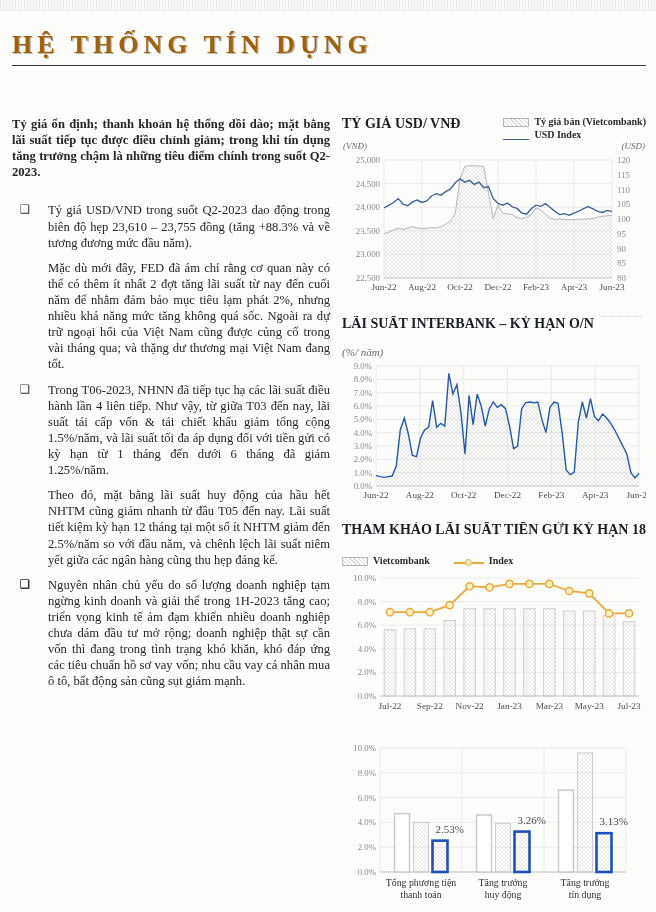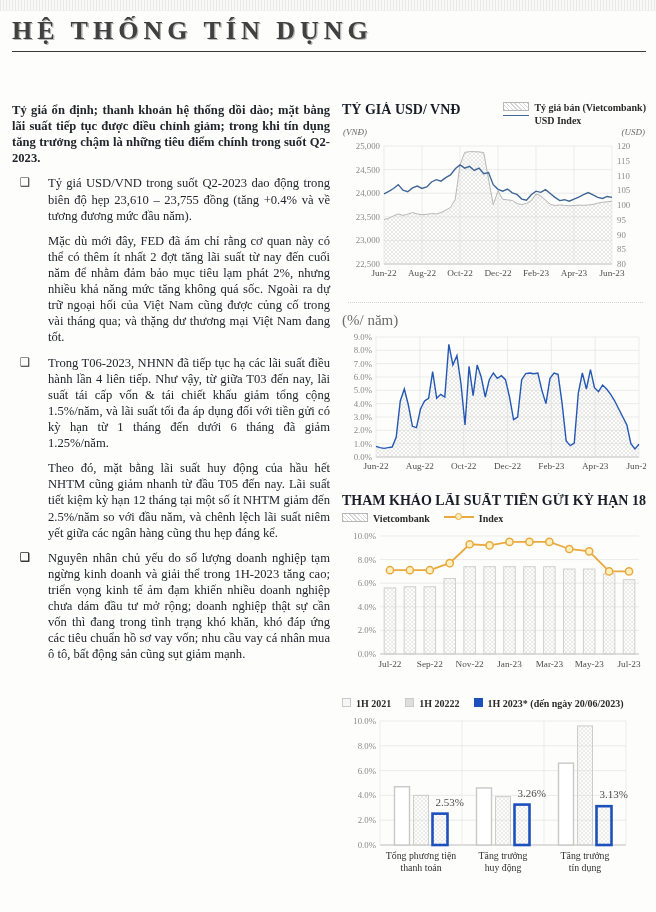--- a/index.html
+++ b/index.html
@@ -2,55 +2,55 @@
 <html><head>
 <meta charset="utf-8">
 <style>
   *{margin:0;padding:0;box-sizing:border-box}
   html,body{width:656px;height:912px;background:#fdfdfc;overflow:hidden;
     font-family:"Liberation Serif",serif;color:#22252b}
   .top-strip{height:11px;width:100%;
     background:repeating-linear-gradient(90deg,#e9e9e9 0 1px,#f9f9f8 1px 3px);
     border-bottom:1px solid #f1f1f0}
   .page{padding:2px 10px 0 12px}
-  h1{font-size:26px;font-weight:bold;letter-spacing:5px;color:#404040;
-    text-shadow:1.3px 1.3px 0 #b9b9b9;margin-top:3px;font-family:"Liberation Serif",serif}
+  h1{font-size:26px;font-weight:bold;letter-spacing:5px;color:#a16207;
+    text-shadow:1.3px 1.3px 0 #b9b9b9;margin-top:17px;font-family:"Liberation Serif",serif}
   .rule{border-bottom:1.6px solid #3a3a3a;margin-top:5px}
   .columns{display:flex;gap:12px;margin-top:50px}
   .col-left{width:318px}
   .col-right{width:304px}
-  .intro{font-weight:bold;font-size:12.6px;line-height:1.28;text-align:justify;margin-bottom:9px}
+  .intro{font-weight:bold;font-size:12.6px;line-height:1.28;text-align:justify;margin-bottom:22px}
   .block{position:relative;padding-left:36px;font-size:12.6px;line-height:1.28;
     text-align:justify;margin-bottom:9px}
   .block .bullet{position:absolute;left:8px;top:0;font-size:11.5px;color:#2b2b2b;
     font-family:"DejaVu Sans",sans-serif}
   .chart{margin-bottom:12px;overflow:hidden}
   .chart-head{display:flex;align-items:flex-start}
   .chart-title{font-weight:bold;font-size:14px;color:#181d26;white-space:nowrap}
   .chart-unit{font-style:italic;font-size:9.5px;color:#5f5f5f;white-space:nowrap;margin-left:auto;padding-top:1px}
   .leader{flex:1;margin:0 3px 3px 6px;border-bottom:1.4px dotted #d3d3d3}
-  .unit-line{font-size:15px;color:#6b6b6b;margin-top:6px}
+  .unit-line{font-style:italic;font-size:11px;color:#6b6b6b;margin-top:14px}
   .legend{display:flex;flex-direction:column;gap:2px;margin-left:auto}
-  .legend-row{display:flex;align-items:center;gap:14px;margin-top:4px}
-  .legend-item{display:flex;align-items:flex-start;gap:5px;font-size:10px;font-weight:bold;color:#2a2a2a;white-space:nowrap}
+  .legend-row{display:flex;align-items:center;gap:24px;margin-top:17px}
+  .legend-item{display:flex;align-items:flex-end;gap:5px;font-size:10px;font-weight:bold;color:#2a2a2a;white-space:nowrap}
   svg text{font-family:"Liberation Serif",serif}
   svg{display:block}
 </style>
 </head>
 <body>
 
 <div class="top-strip"></div>
 <div class="page">
   <h1>HỆ THỐNG TÍN DỤNG</h1>
   <div class="rule"></div>
   <div class="columns">
     <div class="col-left">
       <p class="intro">Tỷ giá ổn định; thanh khoản hệ thống dồi dào; mặt bằng lãi suất tiếp tục được điều chỉnh giảm; trong khi tín dụng tăng trưởng chậm là những tiêu điểm chính trong suốt Q2-2023.</p>
       <div>
-          <div class="block"><span class="bullet">❑</span><span>Tỷ giá USD/VND trong suốt Q2-2023 dao động trong biên độ hẹp 23,610 – 23,755 đồng (tăng +0.4% và về tương đương mức đầu năm).</span></div>
+          <div class="block"><span class="bullet">❑</span><span>Tỷ giá USD/VND trong suốt Q2-2023 dao động trong biên độ hẹp 23,610 – 23,755 đồng (tăng +88.3% và về tương đương mức đầu năm).</span></div>
           <div class="block"><span>Mặc dù mới đây, FED đã ám chỉ rằng cơ quan này có thể có thêm ít nhất 2 đợt tăng lãi suất từ nay đến cuối năm để nhằm đảm bảo mục tiêu lạm phát 2%, nhưng nhiều khả năng mức tăng không quá sốc. Ngoài ra dự trữ ngoại hối của Việt Nam cũng được củng cố trong vài tháng qua; và thặng dư thương mại Việt Nam đang tốt.</span></div>
           <div class="block"><span class="bullet">❑</span><span>Trong T06-2023, NHNN đã tiếp tục hạ các lãi suất điều hành lần 4 liên tiếp. Như vậy, từ giữa T03 đến nay, lãi suất tái cấp vốn &amp; tái chiết khấu giảm tổng cộng 1.5%/năm, và lãi suất tối đa áp dụng đối với tiền gửi có kỳ hạn từ 1 tháng đến dưới 6 tháng đã giảm 1.25%/năm.</span></div>
           <div class="block"><span>Theo đó, mặt bằng lãi suất huy động của hầu hết NHTM cũng giảm nhanh từ đầu T05 đến nay. Lãi suất tiết kiệm kỳ hạn 12 tháng tại một số ít NHTM giảm đến 2.5%/năm so với đầu năm, và chênh lệch lãi suất niêm yết giữa các ngân hàng cũng thu hẹp đáng kể.</span></div>
           <div class="block"><span class="bullet">❑</span></div>
           <div class="block"><span class="bullet">❑</span></div>
           <div class="block"><span>Nguyên nhân chủ yếu do số lượng doanh nghiệp tạm ngừng kinh doanh và giải thể trong 1H-2023 tăng cao; triển vọng kinh tế ảm đạm khiến nhiều doanh nghiệp chưa dám đầu tư mở rộng; doanh nghiệp thật sự cần vốn thì đang trong tình trạng khó khăn, khó đáp ứng các tiêu chuẩn hồ sơ vay vốn; nhu cầu vay cá nhân mua ô tô, bất động sản cũng sụt giảm mạnh.</span></div>
         </div>
     </div>
     <div class="col-right">
       <div class="chart">
@@ -110,20 +110,21 @@
             <text x="270" y="150" text-anchor="middle" font-size="9.2" fill="#4f4f4f" font-style="normal" font-weight="normal">Jun-23</text>
             <text x="1" y="9" text-anchor="start" font-size="9" fill="#6b6b6b" font-style="italic" font-weight="normal">(VNĐ)</text>
             <text x="303" y="9" text-anchor="end" font-size="9" fill="#6b6b6b" font-style="italic" font-weight="normal">(USD)</text>
             <polygon points="42,93.632 46.75,92.21600000000001 51.5,89.856 56.25,87.968 61,89.384 65.75,88.20400000000001 70.5,86.55199999999999 75.25,87.968 80,88.676 84.75,88.44 89.5,87.49600000000001 94.25,87.968 99,86.55199999999999 103.75,84.19200000000001 108.5,81.36 113.25,73.336 118,38.88000000000001 122.75,26.372 127.5,25.664 132.25,25.664 137,25.900000000000006 141.75,26.608000000000004 146.5,53.040000000000006 151.25,78.52799999999999 156,64.84 160.75,73.336 165.5,73.80799999999999 170.25,74.51599999999999 175,77.584 179.75,78.52799999999999 184.5,77.348 189.25,74.752 194,67.908 198.75,69.796 203.5,74.044 208.25,78.292 213,79.47200000000001 217.75,79 222.5,79.3776 227.25,79.8496 232,79.5664 236.75,79.09440000000001 241.5,79.3776 246.25,79 251,78.4336 255.75,77.112 260.5,76.2624 265.25,75.7904 270,75.22399999999999 270,138 42,138" fill="url(#hx1)" stroke="none"></polygon>
             <polyline points="42,93.632 46.75,92.21600000000001 51.5,89.856 56.25,87.968 61,89.384 65.75,88.20400000000001 70.5,86.55199999999999 75.25,87.968 80,88.676 84.75,88.44 89.5,87.49600000000001 94.25,87.968 99,86.55199999999999 103.75,84.19200000000001 108.5,81.36 113.25,73.336 118,38.88000000000001 122.75,26.372 127.5,25.664 132.25,25.664 137,25.900000000000006 141.75,26.608000000000004 146.5,53.040000000000006 151.25,78.52799999999999 156,64.84 160.75,73.336 165.5,73.80799999999999 170.25,74.51599999999999 175,77.584 179.75,78.52799999999999 184.5,77.348 189.25,74.752 194,67.908 198.75,69.796 203.5,74.044 208.25,78.292 213,79.47200000000001 217.75,79 222.5,79.3776 227.25,79.8496 232,79.5664 236.75,79.09440000000001 241.5,79.3776 246.25,79 251,78.4336 255.75,77.112 260.5,76.2624 265.25,75.7904 270,75.22399999999999" fill="none" stroke="#b7b7b7" stroke-width="1"></polyline>
             <polyline points="42,67.79 46.75,65.43000000000002 51.5,62.48000000000002 56.25,58.64499999999998 61,64.25 65.75,65.725 70.5,61.890000000000015 75.25,60.119999999999976 80,62.48000000000002 84.75,61.005000000000024 89.5,55.99000000000001 94.25,53.630000000000024 99,55.10500000000002 103.75,51.56500000000001 108.5,48.90999999999998 113.25,42.71500000000002 118,38.880000000000024 122.75,42.125 127.5,40.35500000000002 132.25,44.484999999999985 137,42.125 141.75,47.73000000000002 146.5,46.55 151.25,58.64499999999998 156,63.36500000000001 160.75,65.13499999999999 165.5,63.06999999999998 170.25,66.90500000000002 175,68.38000000000002 179.75,73.1 184.5,74.28000000000003 189.25,68.675 194,65.13499999999999 198.75,66.31500000000001 203.5,63.65999999999998 208.25,67.49499999999998 213,71.33000000000001 217.75,74.575 222.5,73.69000000000001 227.25,75.165 232,73.1 236.75,71.03499999999998 241.5,68.675 246.25,66.60999999999999 251,68.96999999999998 255.75,71.33000000000001 260.5,72.50999999999999 265.25,70.44499999999998 270,71.33000000000001" fill="none" stroke="#3f6695" stroke-width="1.4"></polyline>
           </svg>
         </div>
       <div class="chart">
           <div class="chart-head">
+            <span class="chart-title">LÃI SUẤT INTERBANK – KỲ HẠN O/N</span>
             <span class="leader"></span>
           </div>
           <div class="unit-line">(%/ năm)</div>
           <svg width="304" height="152">
             <defs>
               <pattern id="hx2" width="4" height="4" patternUnits="userSpaceOnUse">
                 <path d="M0 0L4 4 M4 0L0 4" stroke="#d6d6d6" stroke-width="0.55" fill="none"></path>
               </pattern>
             </defs>
             <line x1="34" y1="128" x2="297" y2="128" stroke="#bdbdbd" stroke-width="1"></line>
@@ -230,34 +231,20 @@
             <circle cx="167.5" cy="17.900000000000006" r="3.6" fill="#fdf0c0" stroke="#e9a93d" stroke-width="1.5"></circle>
             <circle cx="187.4230769230769" cy="17.900000000000006" r="3.6" fill="#fdf0c0" stroke="#e9a93d" stroke-width="1.5"></circle>
             <circle cx="207.34615384615384" cy="17.900000000000006" r="3.6" fill="#fdf0c0" stroke="#e9a93d" stroke-width="1.5"></circle>
             <circle cx="227.26923076923077" cy="24.980000000000004" r="3.6" fill="#fdf0c0" stroke="#e9a93d" stroke-width="1.5"></circle>
             <circle cx="247.19230769230768" cy="27.340000000000018" r="3.6" fill="#fdf0c0" stroke="#e9a93d" stroke-width="1.5"></circle>
             <circle cx="267.11538461538464" cy="47.400000000000006" r="3.6" fill="#fdf0c0" stroke="#e9a93d" stroke-width="1.5"></circle>
             <circle cx="287.03846153846155" cy="47.400000000000006" r="3.6" fill="#fdf0c0" stroke="#e9a93d" stroke-width="1.5"></circle>
           </svg>
         </div>
       <div class="chart">
-          <div class="legend-row">
-            <span class="legend-item">
-              <span style="display:inline-block;width:9px;height:9px;background:#f6f6f6;border:1px solid #c9c9c9"></span>
-              <span>1H 2021</span>
-            </span>
-            <span class="legend-item">
-              <span style="display:inline-block;width:9px;height:9px;background:#dedede;border:1px solid #cccccc"></span>
-              <span>1H 20222</span>
-            </span>
-            <span class="legend-item">
-              <span style="display:inline-block;width:9px;height:9px;background:#1d50bc;border:1px solid #1d50bc"></span>
-              <span>1H 2023* (đến ngày 20/06/2023)</span>
-            </span>
-          </div>
           <svg width="304" height="172">
             <defs>
               <pattern id="hx4" width="4" height="4" patternUnits="userSpaceOnUse">
                 <path d="M0 0L4 4 M4 0L0 4" stroke="#dcdcdc" stroke-width="0.55" fill="none"></path>
               </pattern>
             </defs>
             <line x1="38" y1="136" x2="284" y2="136" stroke="#bdbdbd" stroke-width="1"></line>
             <text x="34" y="139" text-anchor="end" font-size="8.8" fill="#8a8a8a" font-style="normal" font-weight="normal">0.0%</text>
             <line x1="38" y1="111.2" x2="284" y2="111.2" stroke="#e4e4e4" stroke-width="0.7"></line>
             <text x="34" y="114.2" text-anchor="end" font-size="8.8" fill="#8a8a8a" font-style="normal" font-weight="normal">2.0%</text>

